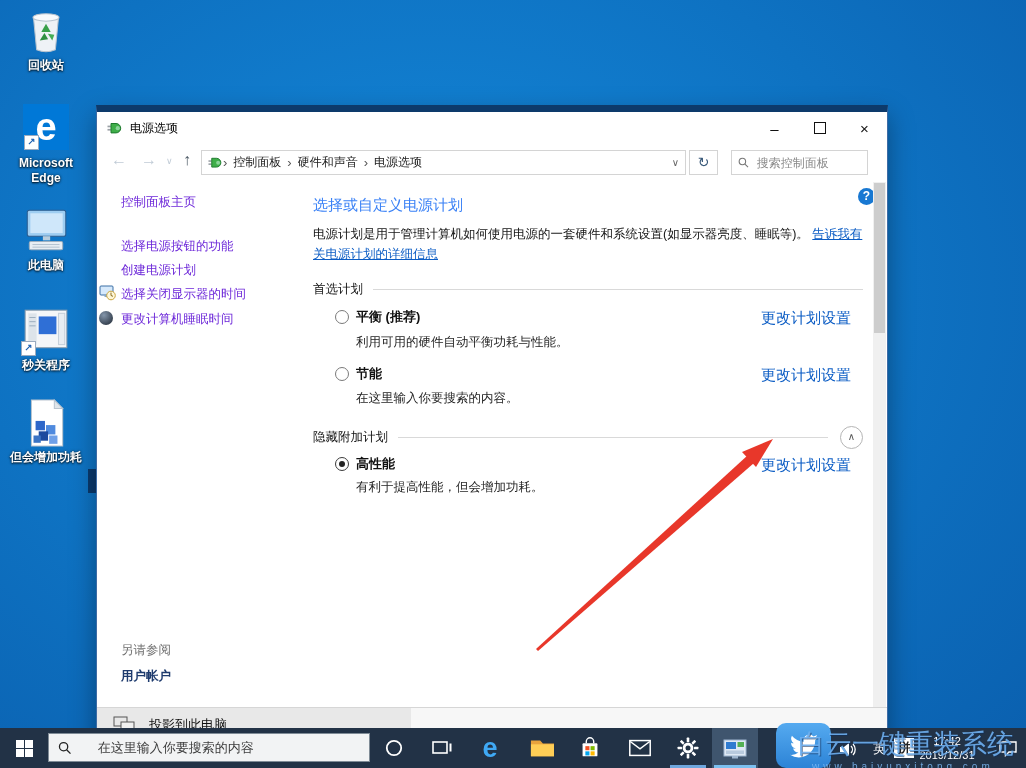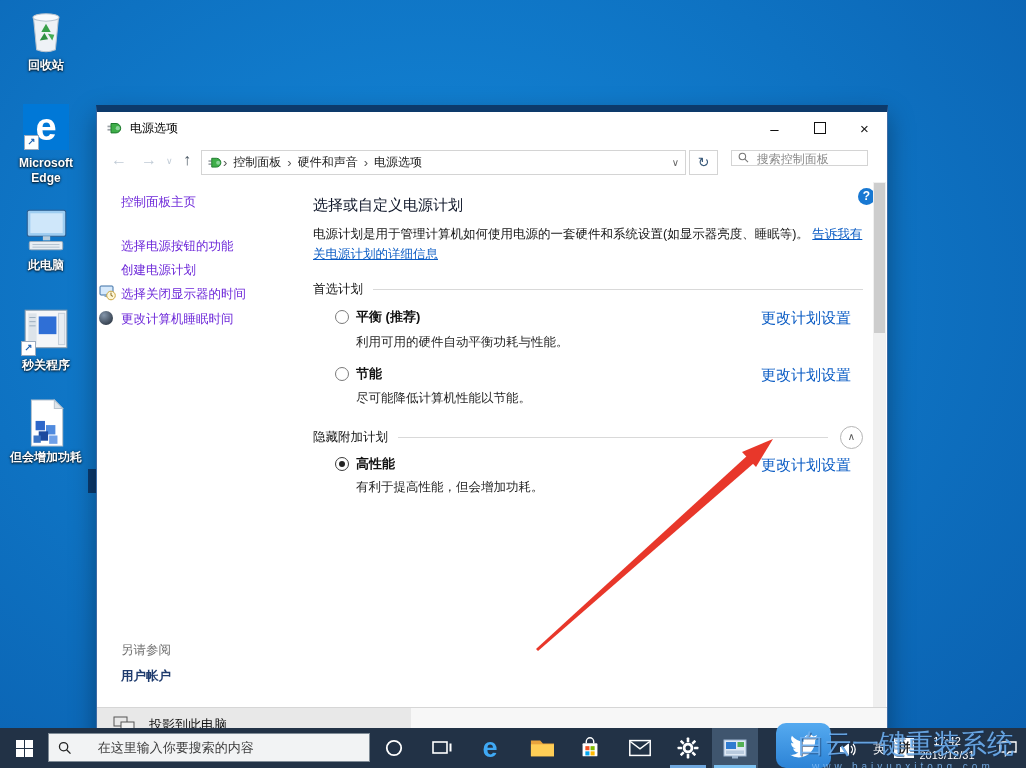--- a/index.html
+++ b/index.html
@@ -27,38 +27,38 @@
   .navbar{position:absolute;left:0;top:32px;right:0;height:38px;border-bottom:1px solid #ececec;}
   .nav-glyph{position:absolute;top:7px;font-size:16px;color:#c0cbd6;}
   .nav-glyph.en{color:#4d5a66;}
   .addrbar{position:absolute;left:104px;top:6px;width:485px;height:25px;border:1px solid #d4d4d4;
     display:flex;align-items:center;padding:0 6px;box-sizing:border-box;}
   .crumb{font-size:12px;color:#1c1c1c;margin:0 6px;white-space:nowrap;cursor:pointer;}
   .crumb-sep{font-size:13px;color:#555;}
   .addr-chev{margin-left:auto;font-size:10px;color:#666;}
   .refreshbar{position:absolute;left:592px;top:6px;width:29px;height:25px;border:1px solid #d4d4d4;
     box-sizing:border-box;text-align:center;font-size:14px;color:#3a5a7a;line-height:23px;cursor:pointer;}
-  .winsearch{position:absolute;left:634px;top:6px;width:137px;height:16px;border:1px solid #d4d4d4;
-    box-sizing:border-box;display:flex;align-items:flex-start;padding:0 6px;}
+  .winsearch{position:absolute;left:634px;top:6px;width:137px;height:25px;border:1px solid #d4d4d4;
+    box-sizing:border-box;display:flex;align-items:center;padding:0 6px;}
   .winsearch input{border:none;outline:none;width:100%;font-size:12px;color:#444;background:transparent;
     font-family:inherit;margin-left:6px;}
   .winsearch input::placeholder{color:#8a8a8a;}
   .content{position:absolute;left:0;top:70px;right:0;bottom:35px;background:#fff;}
   
   .side-item{position:absolute;left:24px;font-size:12.5px;color:#6d28d9;cursor:pointer;white-space:nowrap;font-family:Liberation Serif, serif;}
   .side-ico{position:absolute;left:2px;width:17px;height:17px;}
   .sleep-ball{width:14px;height:14px;border-radius:50%;margin-top:1px;
     background:radial-gradient(circle at 35% 30%, #8496ab, #1b2430);}
   .see-also-h{position:absolute;left:24px;top:460px;font-size:12.5px;color:#6e6e6e;}
   .see-also-l{position:absolute;left:24px;top:486px;font-size:12.5px;color:#1e3b6e;font-weight:600;cursor:pointer;}
   
   .main{position:absolute;left:216px;top:0;width:550px;height:100%;}
   .help-btn{position:absolute;right:12px;top:6px;width:17px;height:17px;border-radius:50%;background:#1878d2;
     color:#fff;font-size:12px;font-weight:bold;text-align:center;line-height:17px;cursor:pointer;}
-  .h1{position:absolute;left:0;top:14px;font-size:15px;color:#0f172a;}
+  .h1{position:absolute;left:0;top:14px;font-size:15px;color:#3b82f6;}
   .intro{position:absolute;left:0;top:42px;width:552px;font-size:12.5px;line-height:20px;color:#141414;}
   .a-link{color:#0b5cc4;text-decoration:underline;cursor:pointer;}
   .sec{position:absolute;left:0;width:100%;display:flex;align-items:center;}
   .sec-label{font-size:12.5px;color:#111;white-space:nowrap;}
   .sec-line{flex:1;height:1px;background:#d9d9d9;margin-left:10px;}
   .collapse-btn{width:21px;height:21px;border:1px solid #b5b5b5;border-radius:50%;margin-left:12px;
     text-align:center;line-height:19px;font-size:10px;color:#555;cursor:pointer;background:#fff;}
   .plan{position:absolute;left:0;width:100%;height:22px;text-align:center;}
   .radio{position:absolute;left:22px;top:2px;width:14px;height:14px;border:1px solid #7a7a7a;
     border-radius:50%;background:#fff;cursor:pointer;box-sizing:border-box;}
@@ -272,21 +272,21 @@
           <span class="plan-name">平衡 (推荐)</span>
           <span class="plan-link">更改计划设置</span>
         </div>
         <div class="plan-desc" style="top:152px">利用可用的硬件自动平衡功耗与性能。</div>
 
         <div class="plan" style="top:183px">
           <span class="radio"></span>
           <span class="plan-name">节能</span>
           <span class="plan-link">更改计划设置</span>
         </div>
-        <div class="plan-desc" style="top:208px">尽可能降低计算机性能以节能。</div>
+        <div class="plan-desc" style="top:208px">在这里输入你要搜索的内容。</div>
 
         <div class="sec" style="top:244px">
           <span class="sec-label">隐藏附加计划</span>
           <span class="sec-line"></span>
           <span class="collapse-btn"><span>∧</span></span>
         </div>
 
         <div class="plan" style="top:273px">
           <span class="radio checked"></span>
           <span class="plan-name">高性能</span>

